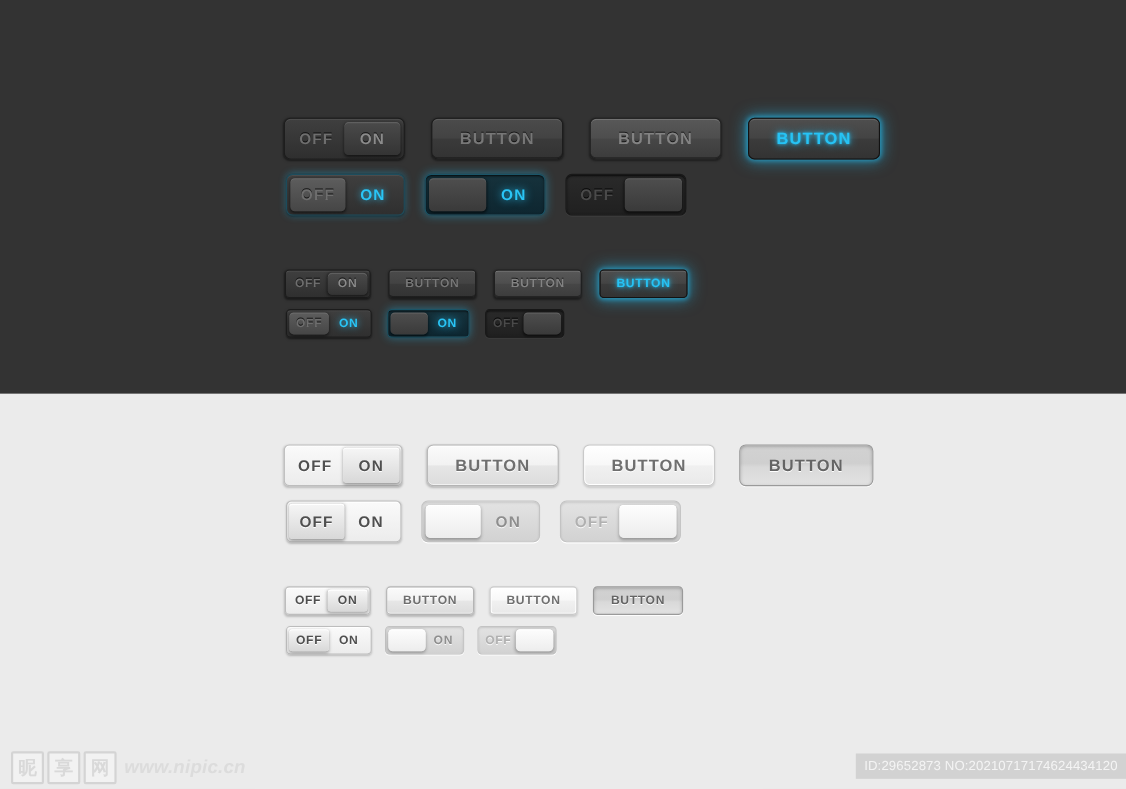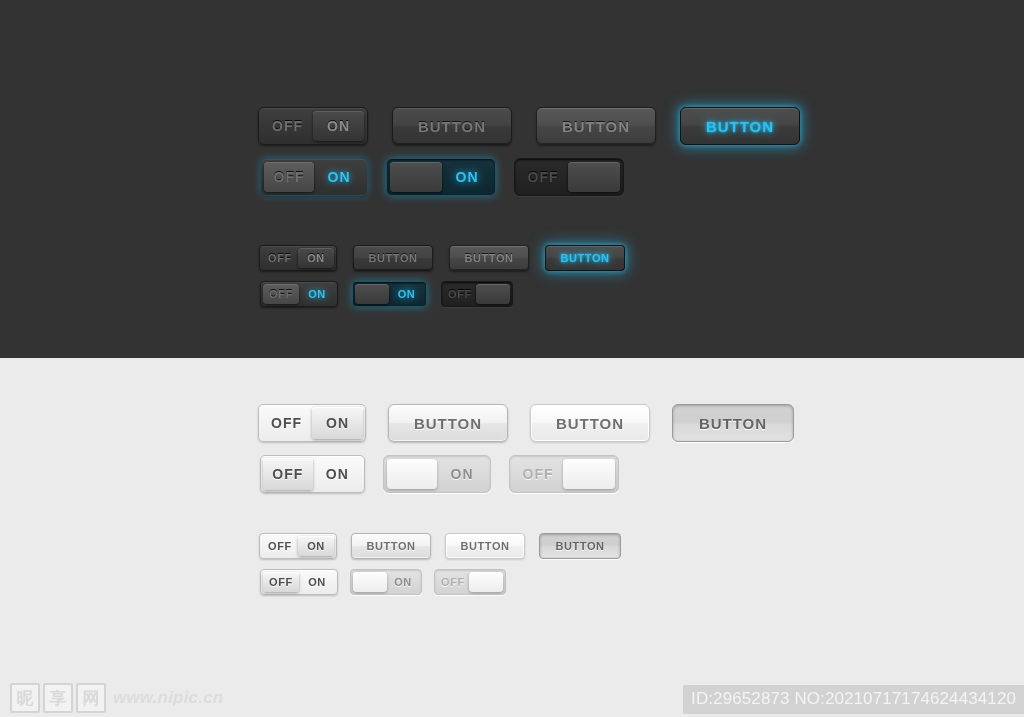--- a/index.html
+++ b/index.html
@@ -285,21 +285,21 @@
     font-size: 17px;
     font-style: italic;
     font-weight: bold;
     letter-spacing: 0.2px;
   }
   .id-tag {
     position: absolute;
     right: 0px; top: 685px;
     background: #d2d2d2;
     color: #f4f4f4;
-    font-size: 17px;
+    font-size: 12px;
     padding: 4px 8px 5px 8px;
     letter-spacing: 0.1px;
     white-space: nowrap;
   }
 </style>
 </head>
 <body>
 
 <div id="stage">
 

